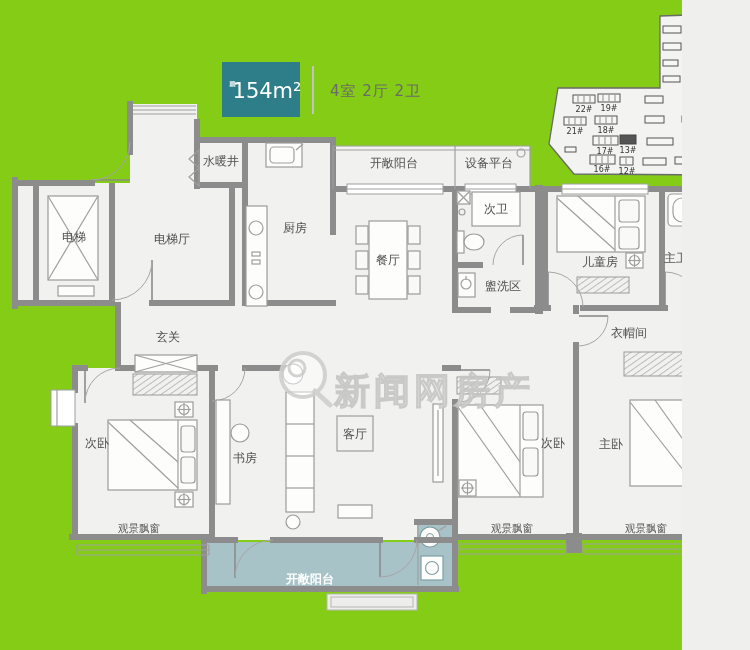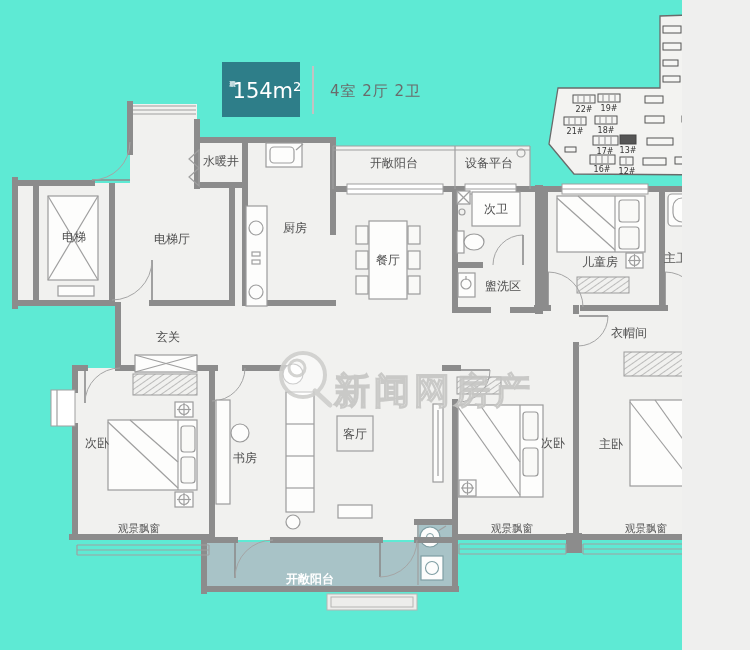--- a/index.html
+++ b/index.html
@@ -1,16 +1,16 @@
 <!DOCTYPE html>
 <html><head>
 <meta charset="utf-8">
 <style>
   html,body{margin:0;padding:0;background:#efefee;}
-  .stage{position:relative;width:682px;height:650px;background:#5eead4;overflow:hidden;
+  .stage{position:relative;width:682px;height:650px;background:#84cc16;overflow:hidden;
          font-family:"DejaVu Sans","Liberation Sans",sans-serif;}
   svg text{font-family:"DejaVu Sans","Liberation Sans",sans-serif;}
   .room-label{font-size:12px;fill:#4f4f4f;text-anchor:middle;}
   .bay-label{font-size:10.5px;fill:#5a5a5a;text-anchor:middle;}
   .wall{stroke:#8c8c8c;stroke-width:6;fill:none;stroke-linecap:square;}
   .wall7{stroke:#8c8c8c;stroke-width:8;fill:none;stroke-linecap:square;}
   .thin{stroke:#9f9f9f;stroke-width:1.2;fill:none;}
   .furn{stroke:#9b9b9b;stroke-width:1.2;fill:#f9f9f7;}
   .furnw{stroke:#9b9b9b;stroke-width:1.2;fill:#fdfdfc;}
   .arc{stroke:#a5a5a5;stroke-width:1;fill:none;}

